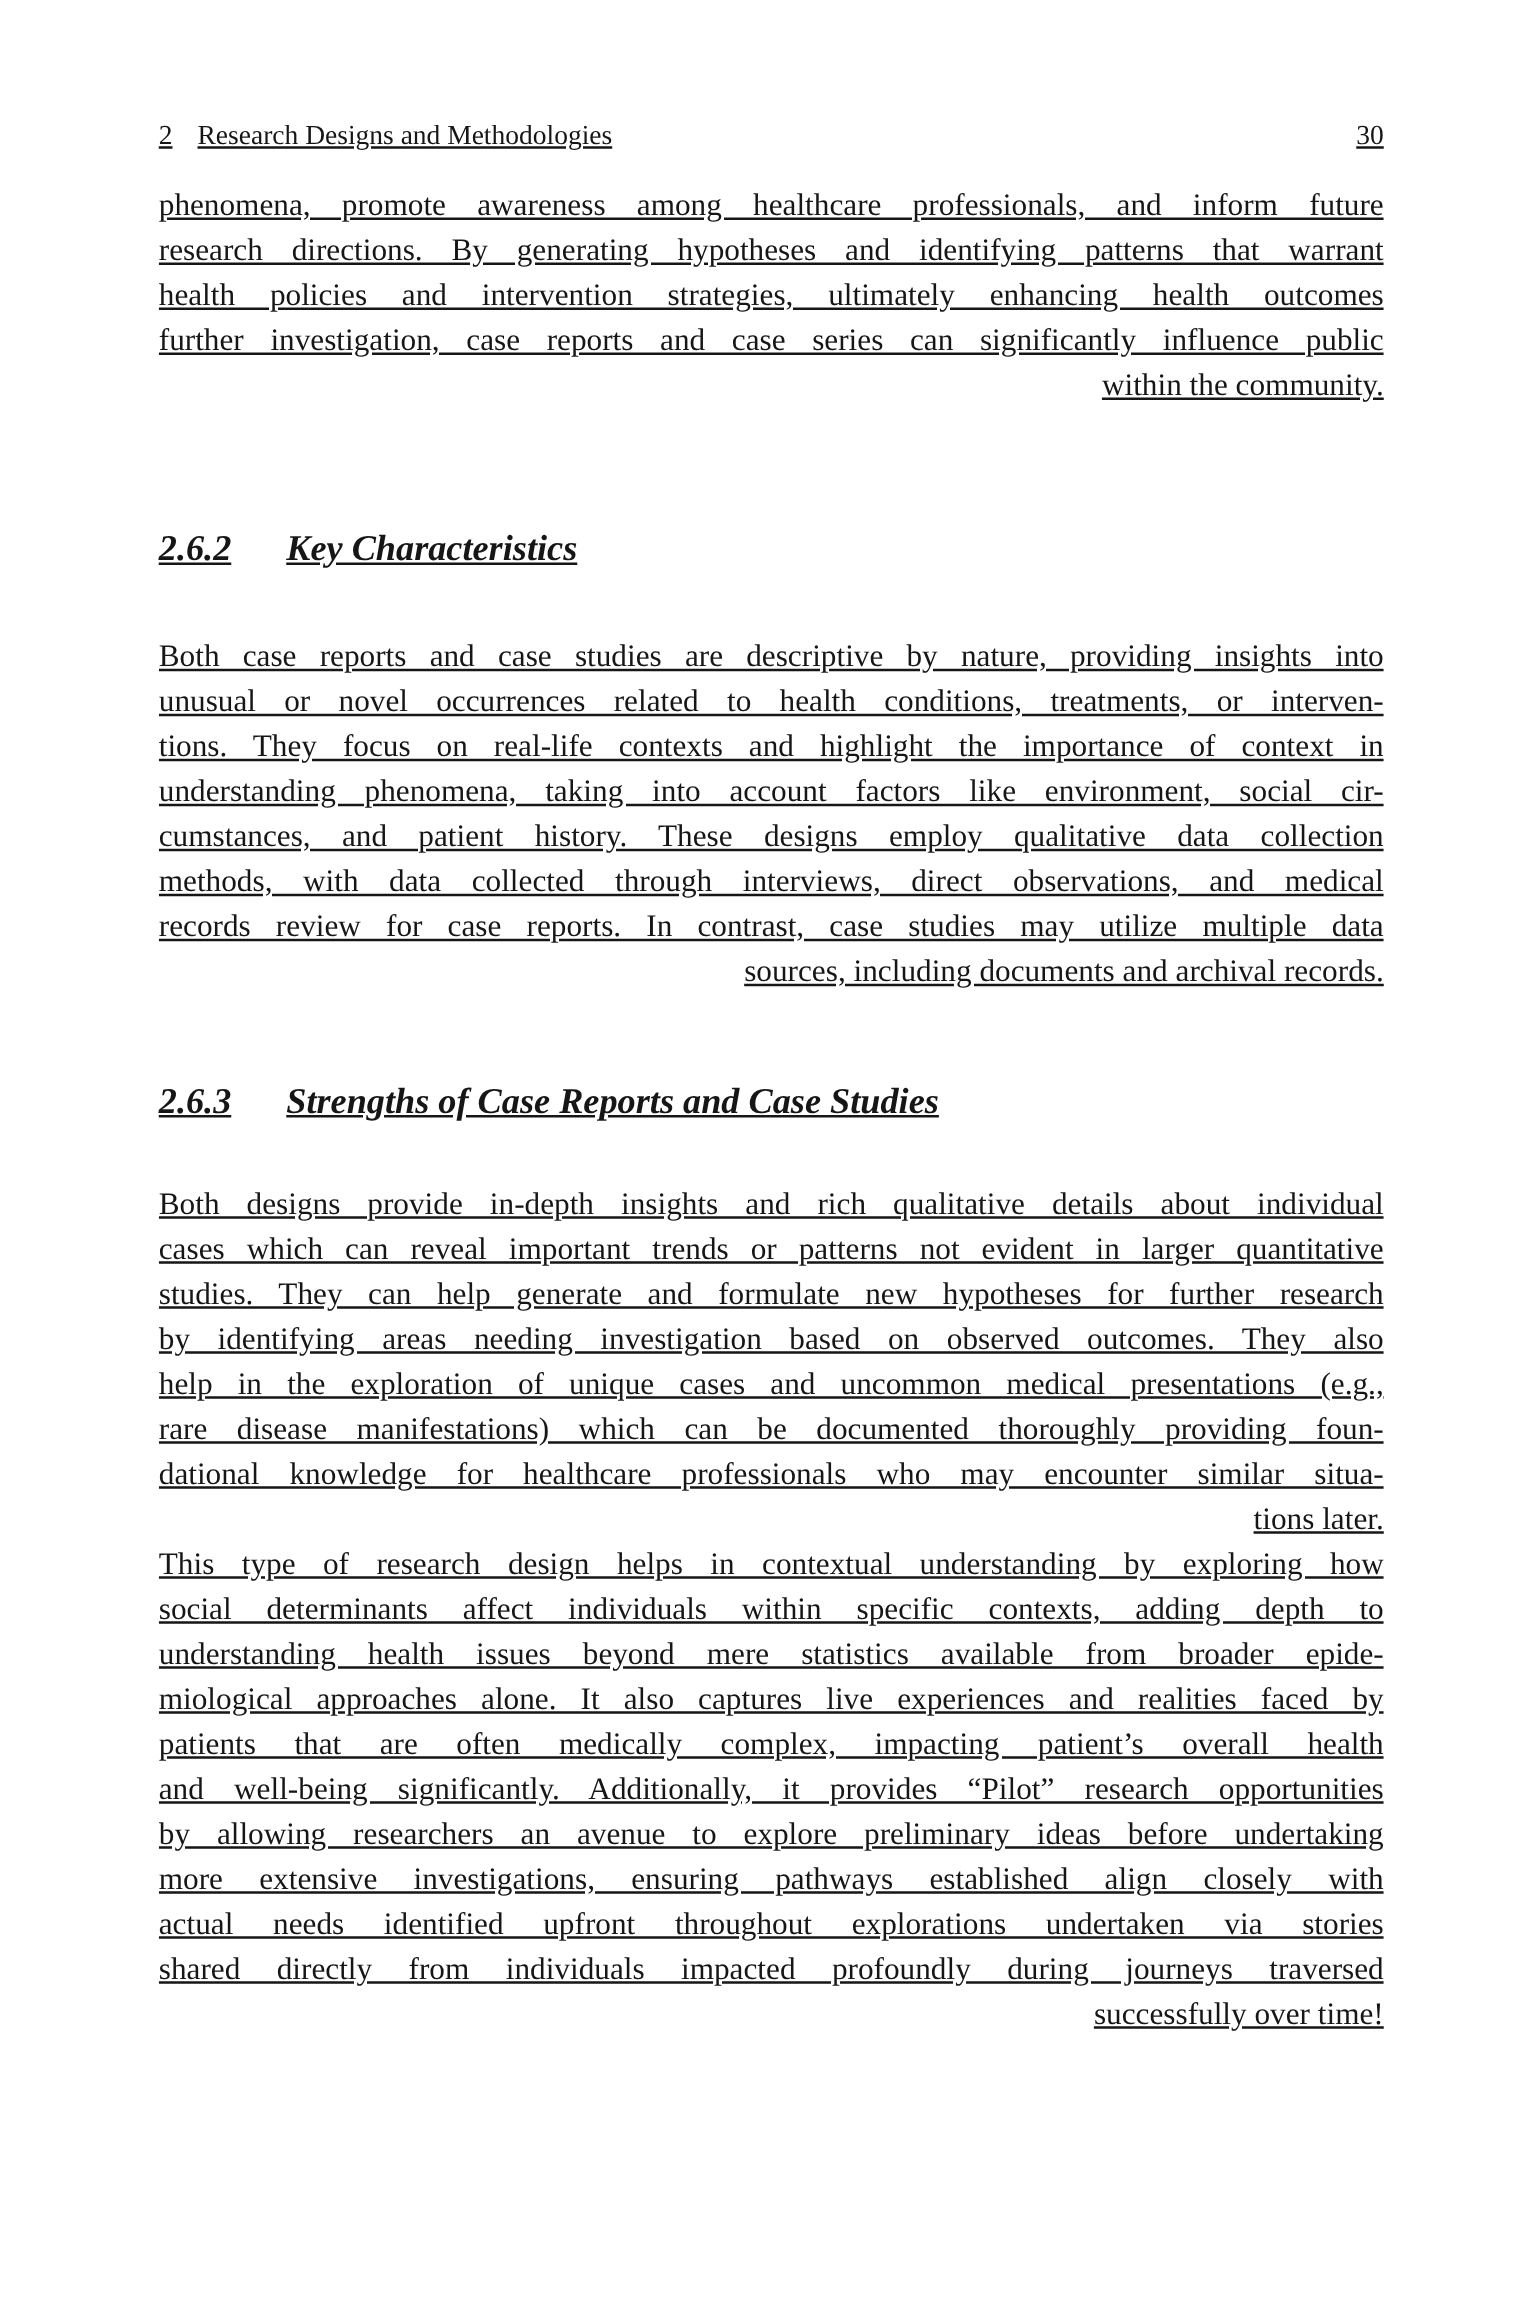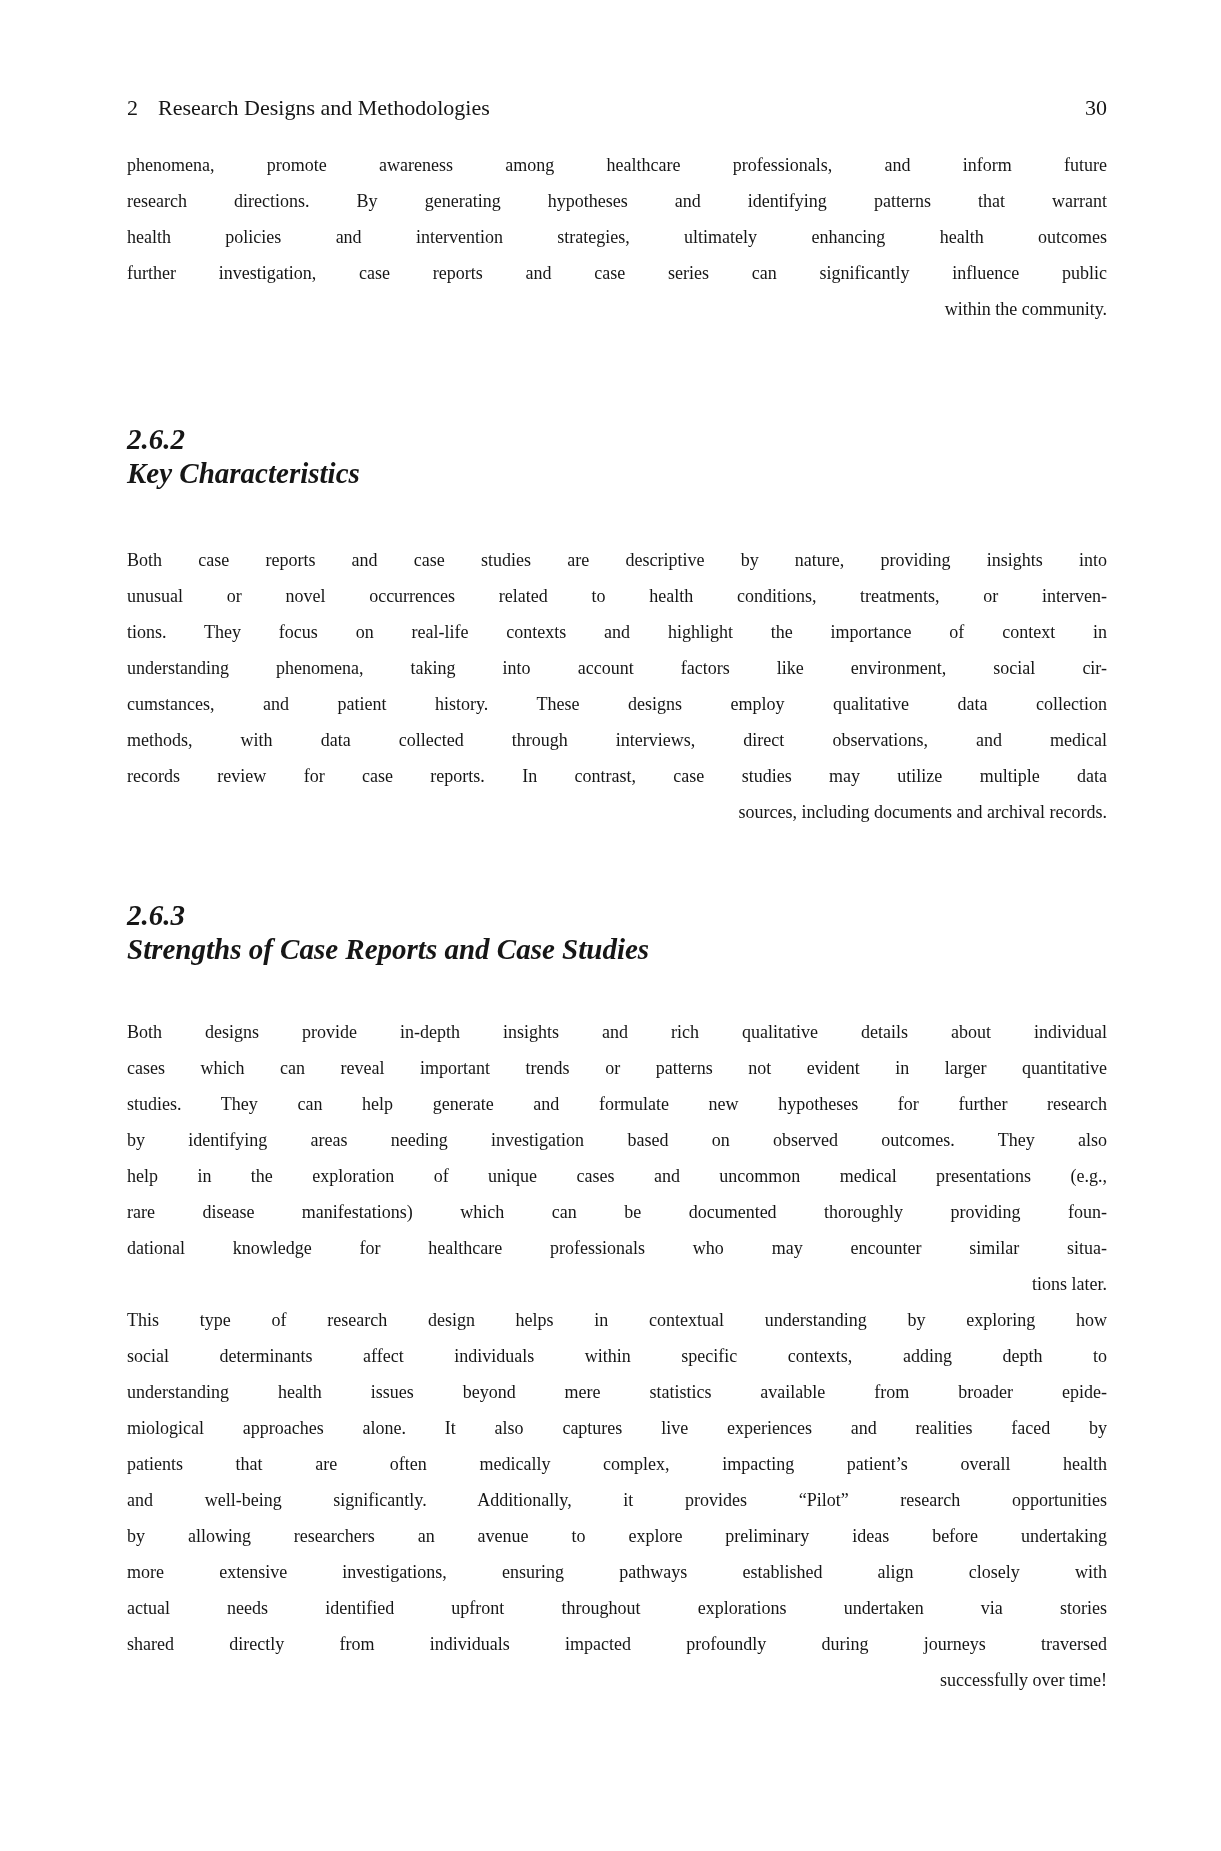--- a/index.html
+++ b/index.html
@@ -6,35 +6,36 @@
   .page {
     position: relative;
     width: 1221px;
     height: 1773px;
     background: #ffffff;
     box-sizing: border-box;
     padding-top: 95px;
     font-family: "Liberation Serif", "DejaVu Serif", serif;
     color: #161616;
     overflow: hidden;
+    text-decoration: underline;
   }
   .column {
     width: 980px;
     margin-left: 127px;
   }
   .running-header {
     display: flex;
     justify-content: space-between;
     align-items: baseline;
     font-size: 22px;
     line-height: 26px;
   }
   .rh-left span.chnum { margin-right: 20px; }
   .paragraph {
-    font-size: 18px;
+    font-size: 25px;
     line-height: 36px;
   }
   .jline {
     text-align: justify;
     text-align-last: justify;
     text-justify: inter-word;
     white-space: nowrap;
     overflow: hidden;
   }
   .lastline {
@@ -42,21 +43,20 @@
     white-space: nowrap;
   }
   .section-heading {
     display: flex;
     align-items: baseline;
     font-size: 29px;
     line-height: 34px;
     font-weight: bold;
     font-style: italic;
     margin: 0;
-    flex-direction: column;
   }
   .section-heading .secnum { margin-right: 44px; }
   .mt-intro  { margin-top: 26px; }
   .mt-h262   { margin-top: 95px; }
   .mt-p262   { margin-top: 52px; }
   .mt-h263   { margin-top: 68px; }
   .mt-p263a  { margin-top: 48px; }
   .mt-p263b  { margin-top: 0px; }
 </style>
 </head>

